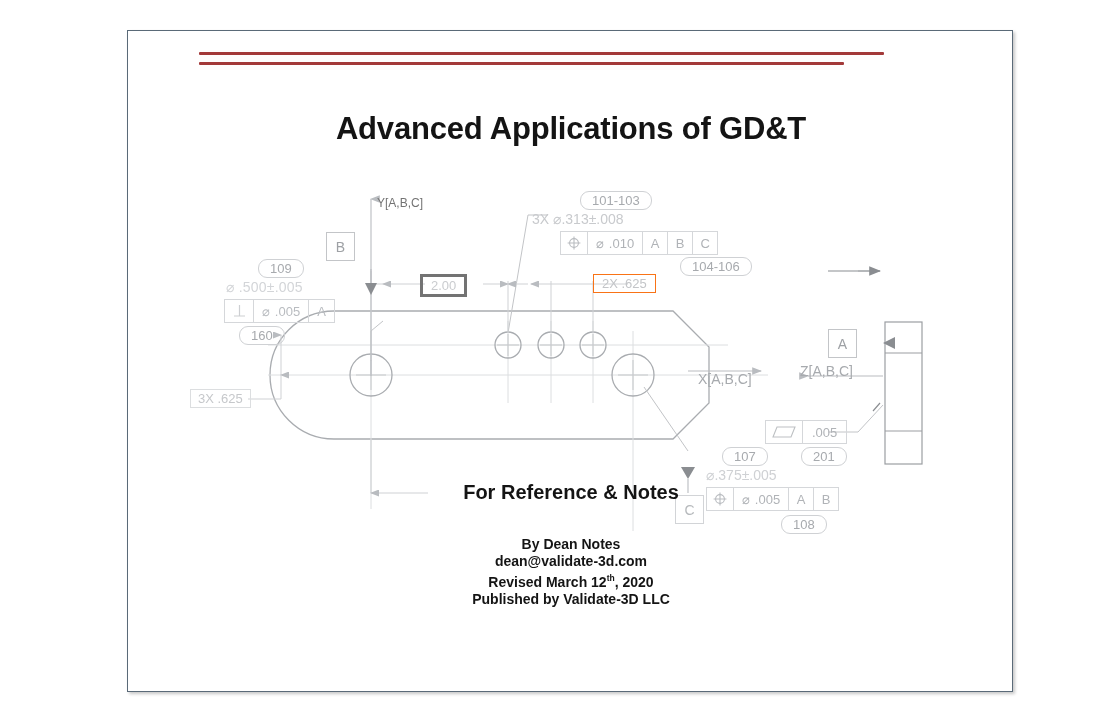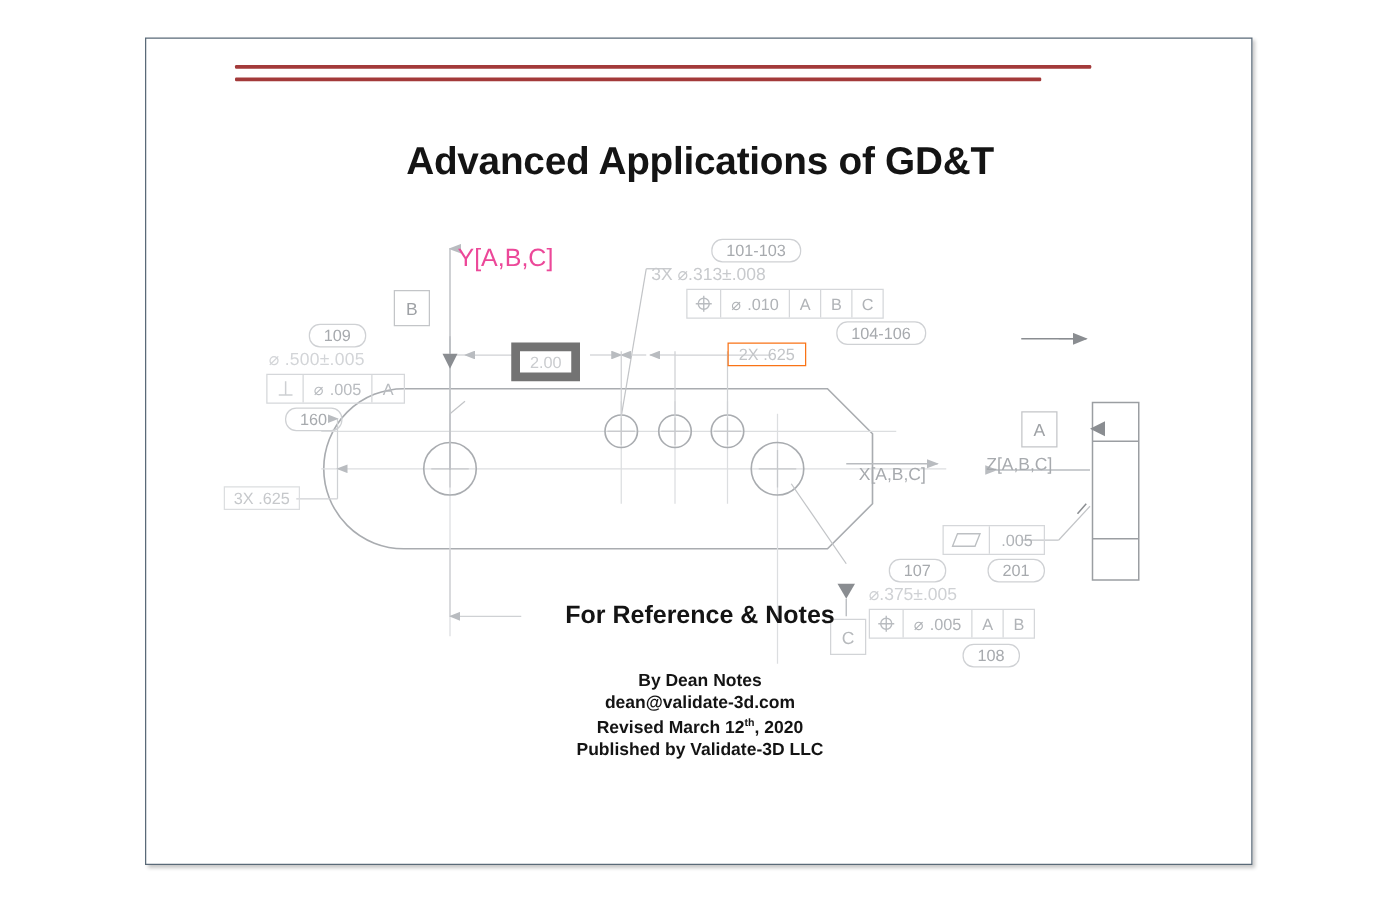--- a/index.html
+++ b/index.html
@@ -4,21 +4,21 @@
 <style>
   html,body{margin:0;padding:0;}
   body{
     width:1118px;height:720px;
     background:#ffffff;
     font-family:"Liberation Sans", sans-serif;
     overflow:hidden;
   }
   #slide{
     position:absolute;
-    left:116px;top:30px;
+    left:127px;top:30px;
     width:886px;height:662px;
     background:#ffffff;
     border:1px solid #5a6a78;
     box-shadow:2px 2px 3px rgba(0,0,0,0.22);
     box-sizing:border-box;
     overflow:hidden;
   }
   .rule{
     position:absolute;
     background:#a33a3a;
@@ -190,21 +190,21 @@
       <line x1="243" y1="252" x2="243" y2="238" stroke="#b9bcc0" stroke-width="1.1"></line>
       <polygon points="755,312 767,306 767,318" fill="#8a8d91"></polygon>
       <polygon points="560,448 553,436 567,436" fill="#8a8d91"></polygon>
       <line x1="560" y1="448" x2="560" y2="462" stroke="#b9bcc0" stroke-width="1.1"></line>
     </g>
   </svg>
   </div>
 
   <div style="position:absolute;left:0;top:0;width:886px;height:662px;">
 
-    <div style="position:absolute;left:249px;top:165px;font-size:20px;color:#ec4899;">Y[A,B,C]</div>
+    <div style="position:absolute;left:249px;top:165px;font-size:12px;color:#737373;">Y[A,B,C]</div>
     <div style="position:absolute;left:570px;top:340px;font-size:14px;color:#a7aaae;">X[A,B,C]</div>
     <div style="position:absolute;left:672px;top:332px;font-size:14px;color:#a7aaae;">Z[A,B,C]</div>
 
     <div style="position:absolute;left:198px;top:201px;width:27px;height:27px;border:1px solid #c3c5c8;display:flex;align-items:center;justify-content:center;font-size:14px;color:#9ea1a5;">
       <span>B</span>
     </div>
     <div style="position:absolute;left:700px;top:298px;width:27px;height:27px;border:1px solid #c3c5c8;display:flex;align-items:center;justify-content:center;font-size:14px;color:#9ea1a5;">
       <span>A</span>
     </div>
     <div style="position:absolute;left:547px;top:464px;width:27px;height:27px;border:1px solid #d2d4d7;display:flex;align-items:center;justify-content:center;font-size:14px;color:#b6b9bc;">
@@ -231,21 +231,21 @@
     </div>
 
     <div style="position:absolute;left:111px;top:295px;padding:1px 11px;border:1px solid #cfd1d4;border-radius:9px;font-size:13px;color:#a7aaae;">
       <span>160</span>
     </div>
 
     <div style="position:absolute;left:62px;top:358px;padding:1px 7px;border:1px solid #dcdee0;font-size:13px;color:#c6c8cb;">
       <span>3X  .625</span>
     </div>
 
-    <div style="position:absolute;left:292px;top:243px;padding:1px 8px;border:7px solid #737373;font-size:13px;color:#cacccf;">
+    <div style="position:absolute;left:292px;top:243px;padding:1px 8px;border:3px solid #737373;font-size:13px;color:#cacccf;">
       <span>2.00</span>
     </div>
 
     <div style="position:absolute;left:465px;top:243px;padding:1px 8px;border:1px solid #f97316;font-size:13px;color:#c3c5c8;">
       <span>2X  .625</span>
     </div>
 
     <div style="position:absolute;left:452px;top:160px;padding:1px 11px;border:1px solid #cfd1d4;border-radius:9px;font-size:13px;color:#a7aaae;">
       <span>101-103</span>
     </div>

